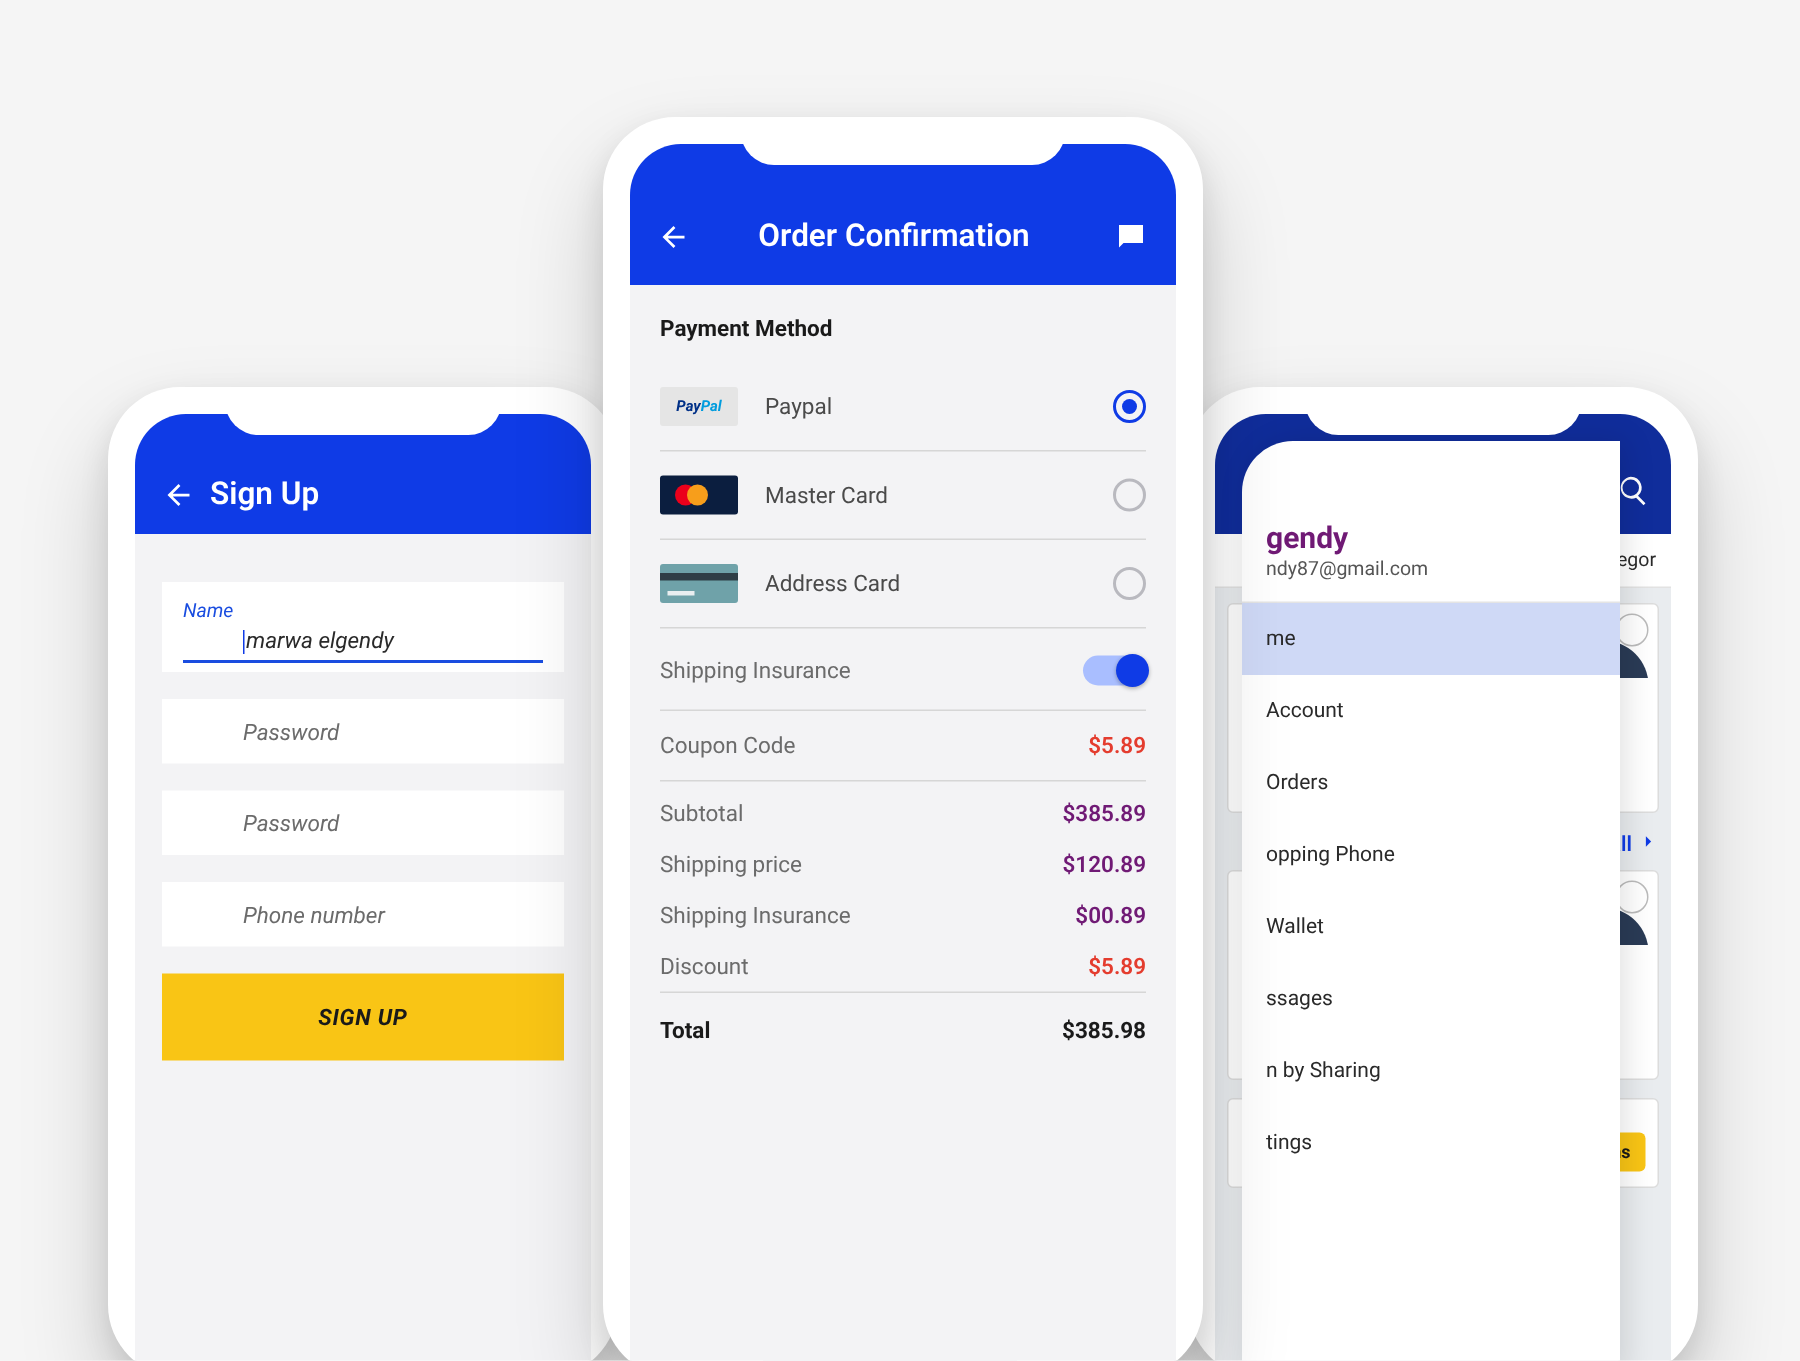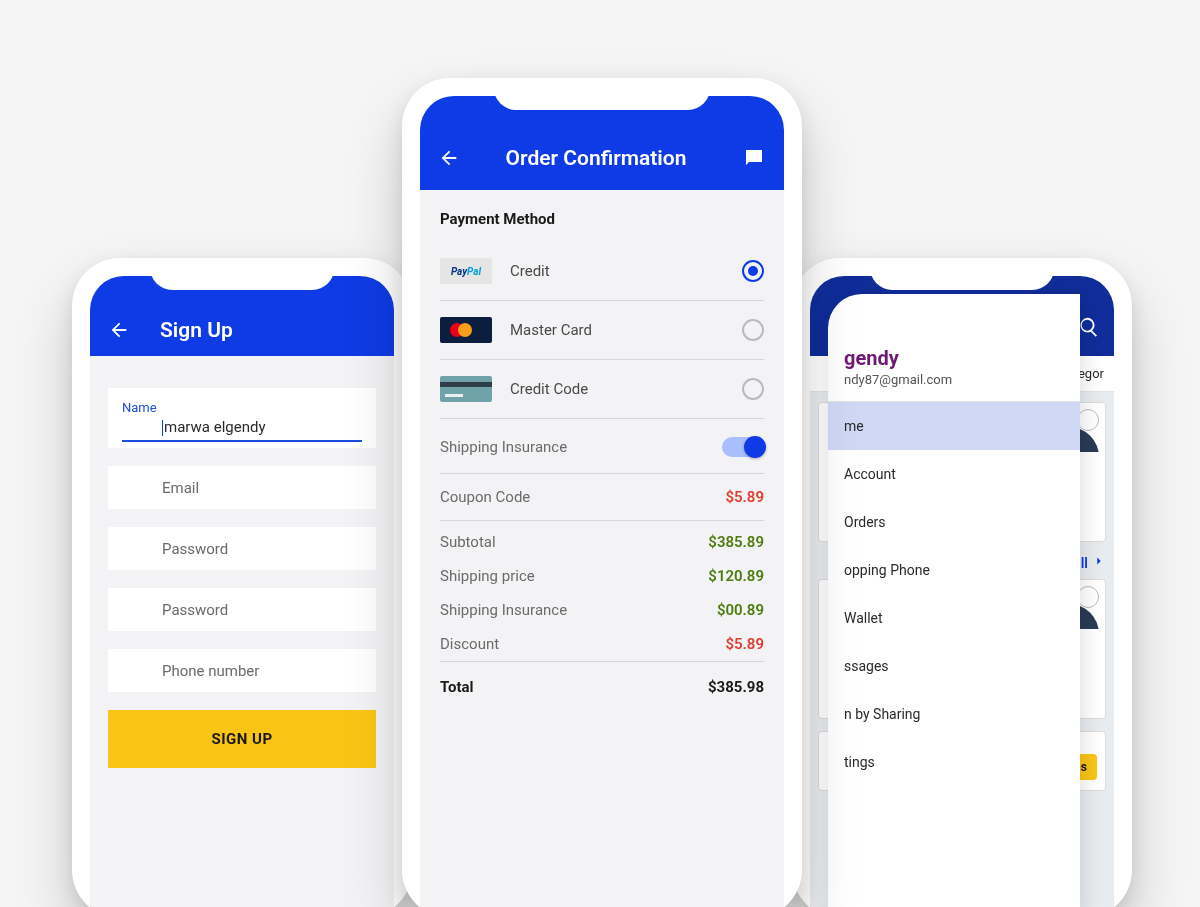--- a/index.html
+++ b/index.html
@@ -39,30 +39,30 @@
     overflow: hidden;
   }
 
   
   .p1 { left: 72px; top: 258px; width: 340px; height: 660px; z-index: 1; }
   .topbar {
     background: #0f3be6;
     color: #fff;
     padding: 42px 18px 14px 18px;
     display: flex; align-items: center;
-    gap: 30px;
+    gap: 10px;
   }
   .topbar .title { font-size: 21px; font-weight: 600; }
   .back-arrow {
     width: 22px; height: 22px; display: inline-flex; align-items: center; justify-content: center;
     position: relative;
   }
   .back-arrow svg { width: 22px; height: 22px; fill: #fff; }
 
-  .p1 .form-area { padding: 32px 18px 0 18px; }
+  .p1 .form-area { padding: 32px 18px 0 18px; font-style: italic; }
   .field {
     background: #fff;
     padding: 12px 14px;
     margin-bottom: 18px;
     position: relative;
   }
   .field .floating-label {
     font-size: 13px; color: #1a4de0; margin-bottom: 2px; display:block;
   }
   .field .value, .field .placeholder {
@@ -151,21 +151,21 @@
     padding:14px 0; border-bottom:1px solid #d6d6d6;
     color:#6b6b6b;
   }
   .line-row .val { color:#1a1a1a; font-weight:600; }
   .red { color:#e43c2e !important; font-weight:600;}
   .summary { padding-top:4px; border-bottom:1px solid #d6d6d6; }
   .summary .srow {
     display:flex; justify-content:space-between; padding:8px 0;
     color:#6b6b6b;
   }
-  .summary .srow .sval { color:#4d7c0f; font-weight:600; }
+  .summary .srow .sval { color:#701a75; font-weight:600; }
   .total-row {
     display:flex; justify-content:space-between; padding:16px 0 0 0;
     font-weight:700; color:#1a1a1a;
   }
 
   
   .p3 { left: 792px; top: 258px; width: 340px; height: 660px; z-index: 1; }
   .p3 .screen { background:#e9ecef; }
   .p3 .deeptop {
     background:#102d9b; height:80px; position:relative;
@@ -237,23 +237,20 @@
               <path d="M20 11H7.8l5.6-5.6L12 4l-8 8 8 8 1.4-1.4L7.8 13H20z"></path>
             </svg>
         </span>
         <span class="title">Sign Up</span>
       </div>
 
       <div class="form-area">
         <div class="field active">
           <span class="floating-label">Name</span>
           <span class="value"><span class="caret"></span><span>marwa elgendy</span></span>
-        </div>
-        <div class="field">
-          <span class="placeholder">Email</span>
         </div>
         <div class="field">
           <span class="placeholder">Password</span>
         </div>
         <div class="field">
           <span class="placeholder">Password</span>
         </div>
         <div class="field">
           <span class="placeholder">Phone number</span>
         </div>
@@ -280,31 +277,31 @@
       </div>
 
       <div class="content">
         <div class="section-title">Payment Method</div>
 
         <div class="pay-row">
           <span class="pay-icon paypal-box">
               <span class="pp1">Pay</span>
               <span class="pp2">Pal</span>
             </span>
-          <span class="pay-label">Credit</span>
+          <span class="pay-label">Paypal</span>
           <span class="radio selected"></span>
         </div>
         <div class="pay-row">
           <span class="pay-icon mc-box"></span>
           <span class="pay-label">Master Card</span>
           <span class="radio"></span>
         </div>
         <div class="pay-row">
           <span class="pay-icon cc-box"></span>
-          <span class="pay-label">Credit Code</span>
+          <span class="pay-label">Address Card</span>
           <span class="radio"></span>
         </div>
 
         <div class="toggle-row">
           <span>Shipping Insurance</span>
           <span class="switch"></span>
         </div>
 
         <div class="line-row">
           <span>Coupon Code</span>

